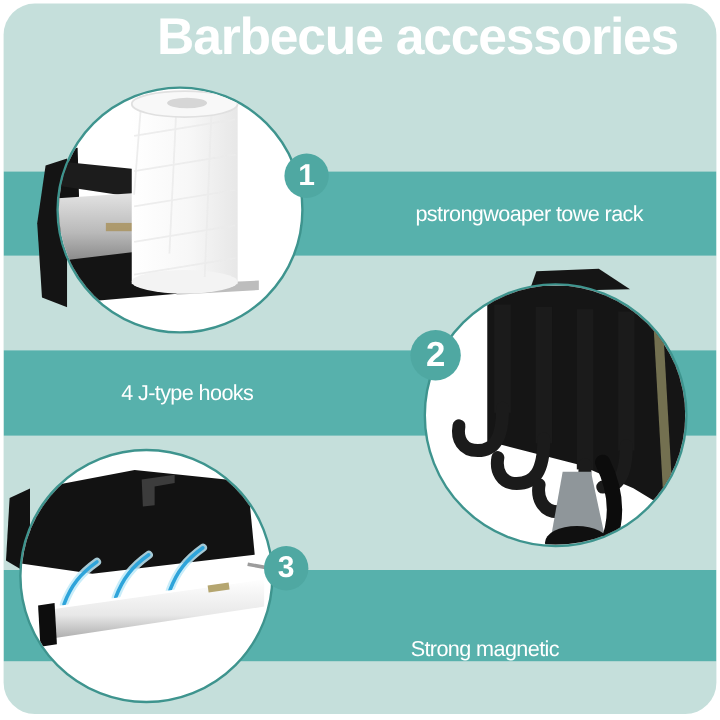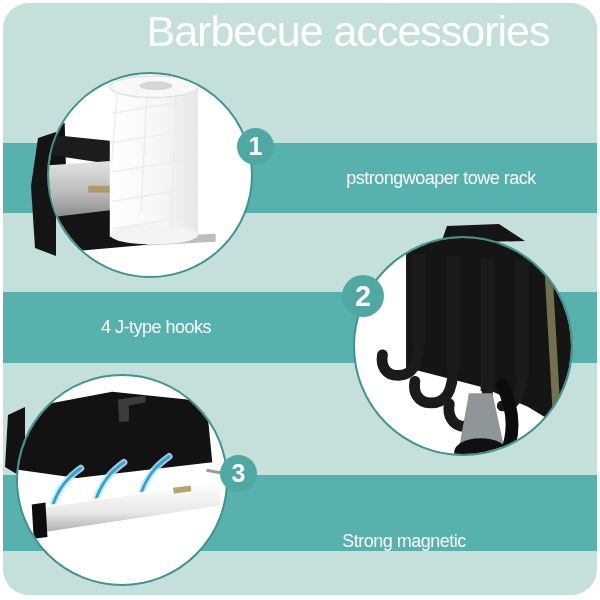--- a/index.html
+++ b/index.html
@@ -9,21 +9,21 @@
     font-family:"Liberation Sans", sans-serif;
     overflow:hidden;
   }
   .panel {
     position:absolute; left:3px; top:3px; width:594px; height:592px;
     background:var(--panel-background,#c5dfdb);
     border-radius:26px; overflow:hidden;
   }
   .title {
     position:absolute; left:95px; top:4px; width:500px; margin:0;
-    text-align:center; font-size:43px; font-weight:normal;
+    text-align:center; font-size:43px; font-weight:bold;
     color:var(--text,#ffffff); letter-spacing:-1px; z-index:5;
   }
   .band { position:absolute; left:0; width:100%; background:var(--band,#57b1ac); z-index:1; }
   .band1 { top:140px; height:70px; }
   .band2 { top:289px; height:71px; }
   .band3 { top:472px; height:76px; }
 
   .spill { position:absolute; z-index:2; }
 
   .circle {

